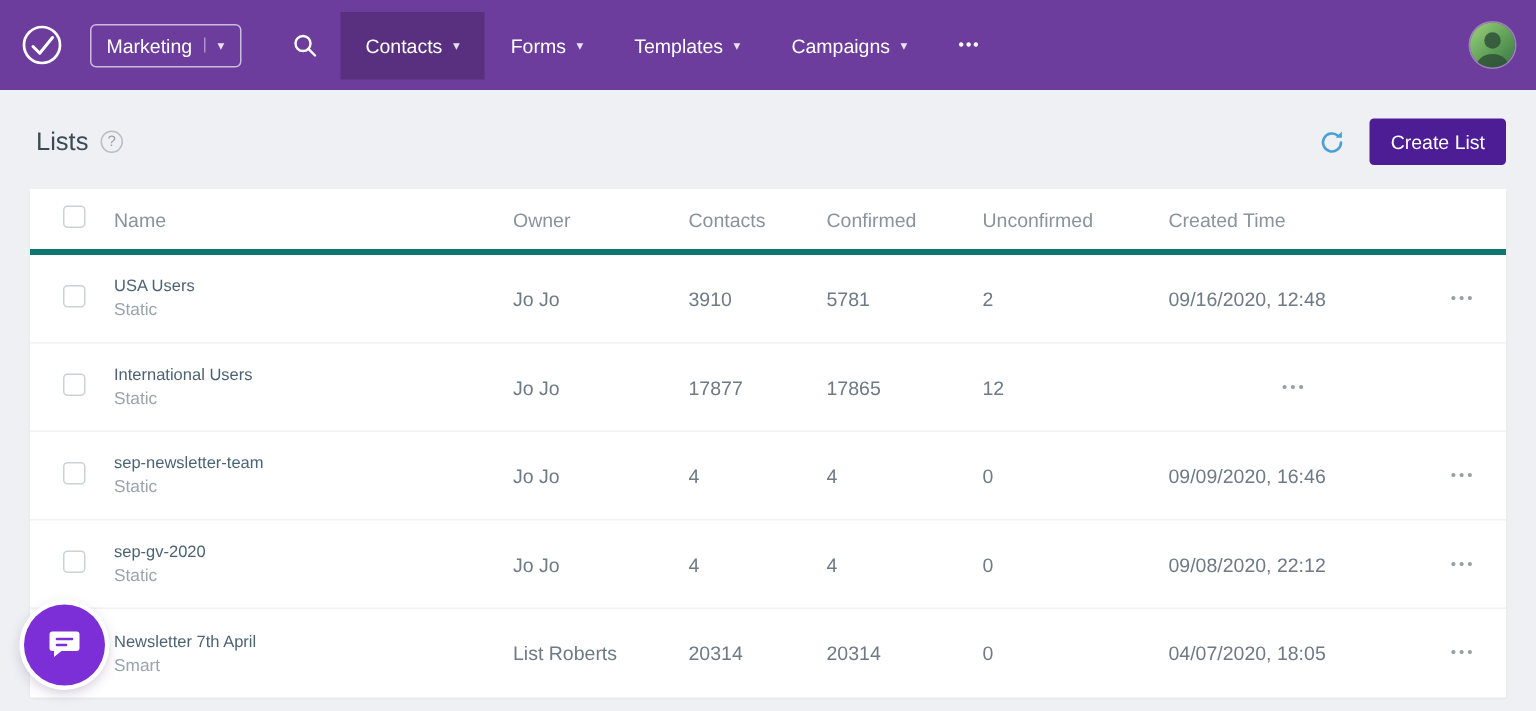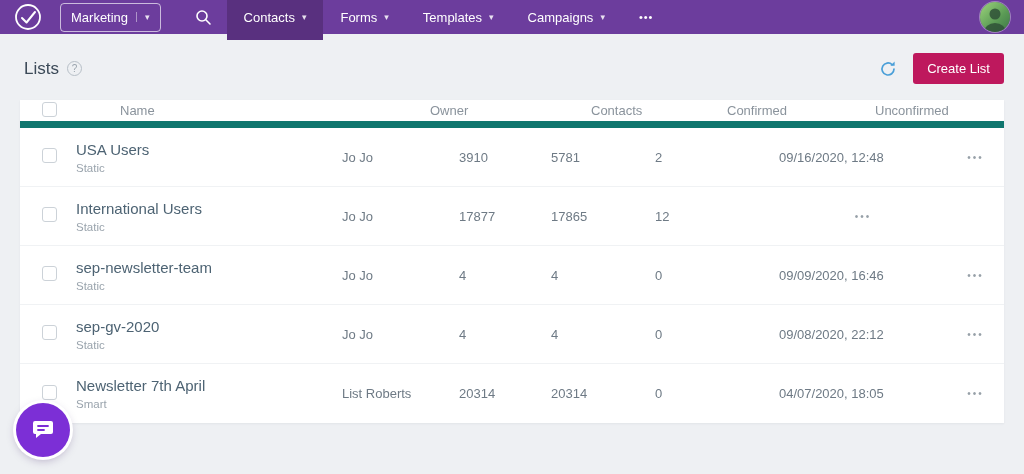--- a/index.html
+++ b/index.html
@@ -5,21 +5,21 @@
   * { margin:0; padding:0; box-sizing:border-box; }
   html,body { width:1024px; height:474px; overflow:hidden; }
   body {
     font-family:"Liberation Sans", sans-serif;
     background:#eef0f3;
     position:relative;
   }
 
   
   .navbar {
-    height:34px; background:#6c3d9d; display:flex; align-items:center;
+    height:60px; background:#6c3d9d; display:flex; align-items:center;
     padding:0 14px; color:#fff;
   }
   .logo {
     width:28px; height:28px; flex:0 0 auto; cursor:pointer;
   }
   .product-switcher {
     margin-left:18px; background:transparent; border:1px solid rgba(255,255,255,0.65);
     border-radius:4px; color:#fff; font-size:13px; font-family:inherit;
     padding:6px 10px; display:flex; align-items:center; gap:8px; cursor:pointer;
   }
@@ -43,41 +43,41 @@
   .page-header { display:flex; align-items:center; padding:19px 20px 16px 24px;border-radius:24px; }
   .page-title { font-size:17px; color:#3c4a58; font-weight:500; }
   .help-icon {
     margin-left:8px; width:15px; height:15px; border-radius:50%;
     border:1px solid #b7bfc7; color:#9aa4ad; font-size:10px; display:flex;
     align-items:center; justify-content:center; cursor:pointer;
   }
   .header-actions { margin-left:auto; display:flex; align-items:center; gap:16px; }
   .refresh-btn { width:18px; height:18px; cursor:pointer; }
   .create-btn {
-    background:#be185d; color:#fff; border:none; border-radius:3px;
+    background:#4c1d95; color:#fff; border:none; border-radius:3px;
     font-size:13px; font-family:inherit; padding:8px 14px; cursor:pointer;
   }
 
   
   .table-card { margin:0 20px; background:#fff; box-shadow:0 1px 2px rgba(40,50,60,0.06); }
   .trow {
     display:grid;
     grid-template-columns:56px 266px 117px 92px 104px 124px 168px 1fr;
     align-items:center;
   }
-  .trow.head { height:28px; border-bottom:7px solid #0f766e;gap:44px; }
+  .trow.head { height:44px; border-bottom:4px solid #0f766e; }
   .trow.data { height:59px; border-bottom:1px solid #f0f2f4; }
   .cell { font-size:13px; color:#6e7a85; padding-right:8px; }
   .head .cell { color:#8a939c; font-size:13px; }
   .cb-cell { padding-left:22px; }
   .checkbox {
     display:inline-block; width:15px; height:15px; background:#fff;
     border:1px solid #ccd2d8; border-radius:3px; cursor:pointer;
   }
-  .list-name { font-size:15px; color:#4d6373; cursor:pointer; }
+  .list-name { font-size:11px; color:#4d6373; cursor:pointer; }
   .list-type { font-size:11.5px; color:#9aa4ad; margin-top:4px; }
   .actions-cell {
     color:#97a0a8; font-size:10px; letter-spacing:2px; text-align:center;
     cursor:pointer; padding-right:0;
   }
 
   
   .chat-fab {
     position:absolute; left:16px; top:403px; width:54px; height:54px;
     border-radius:50%; background:#7c2fd6;

